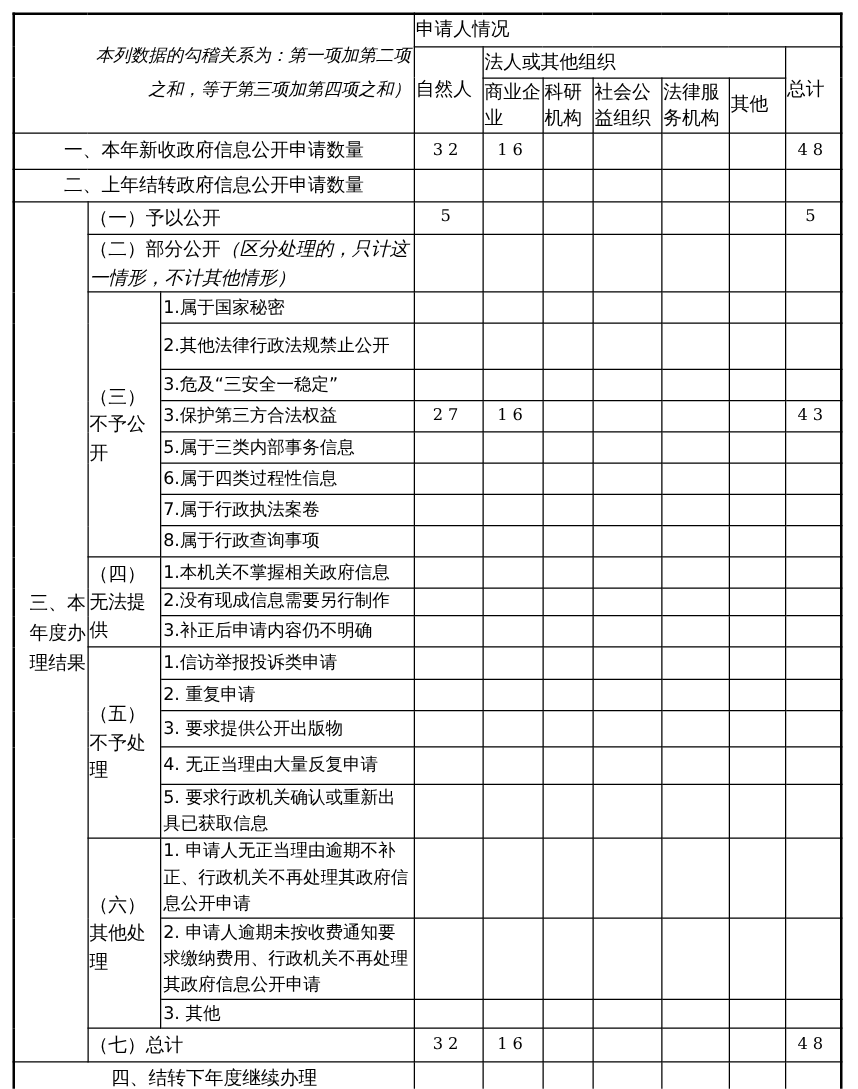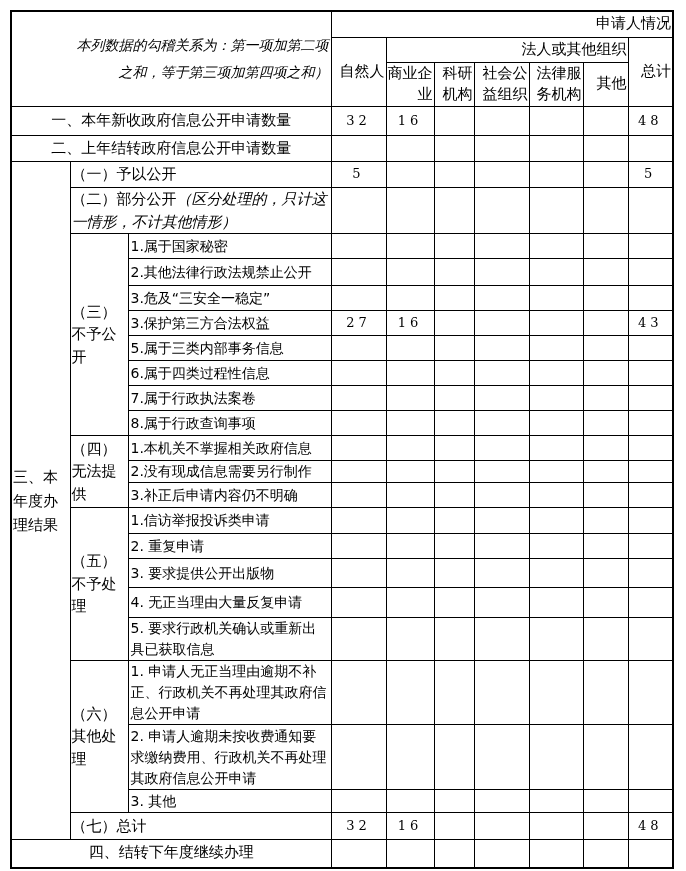--- a/index.html
+++ b/index.html
@@ -2,26 +2,26 @@
 <html><head>
 <meta charset="utf-8">
 <style>
   html,body{margin:0;padding:0;background:#ffffff;}
   body{width:686px;height:871px;overflow:hidden;color:#000;
        font-family:"DejaVu Sans",sans-serif;}
   table{border-collapse:collapse;table-layout:fixed;
         margin:10px 0 0 10px;border:2px solid #000;background:#fff;}
   td{border:1px solid #000;padding:0 2px;overflow:hidden;
      vertical-align:middle;font-size:14px;line-height:1.45;}
-  .hdr{text-align:right;font-size:15px;padding:0 1px;}
+  .hdr{text-align:left;font-size:15px;padding:0 1px;}
   .note-cell{text-align:right;font-style:italic;font-size:14px;}
   .note-cell span{display:inline-block;max-width:262px;line-height:1.9;}
   .rowlabel{font-size:15px;text-align:center;padding-left:2px;}
   .grplabel{font-size:15px;text-align:left;padding:0 1px;line-height:1.5;}
-  .seclabel{font-size:15px;text-align:left;padding:0 1px;line-height:1.6;}
+  .seclabel{font-size:15px;text-align:right;padding:0 1px;line-height:1.6;}
   .item{font-size:14px;text-align:left;padding:0 1px 0 2px;line-height:1.5;margin-left:16px;}
   .num{font-family:"DejaVu Serif",serif;font-size:13px;text-align:center;
        letter-spacing:4px;padding:0;}
   .kai{font-style:italic;}
 </style>
 </head>
 <body>
 
 <table>
   <colgroup>
@@ -104,21 +104,21 @@
     <td rowspan="8" class="grplabel">（三）不予公开</td>
     <td class="item">1.属于国家秘密</td>
     <td class="num"></td>
     <td class="num"></td>
     <td class="num"></td>
     <td class="num"></td>
     <td class="num"></td>
     <td class="num"></td>
     <td class="num"></td>
   </tr>
-  <tr style="height:27px">
+  <tr style="height:37px">
     <td class="item">2.其他法律行政法规禁止公开</td>
     <td class="num"></td>
     <td class="num"></td>
     <td class="num"></td>
     <td class="num"></td>
     <td class="num"></td>
     <td class="num"></td>
     <td class="num"></td>
   </tr>
   <tr style="height:25px">

